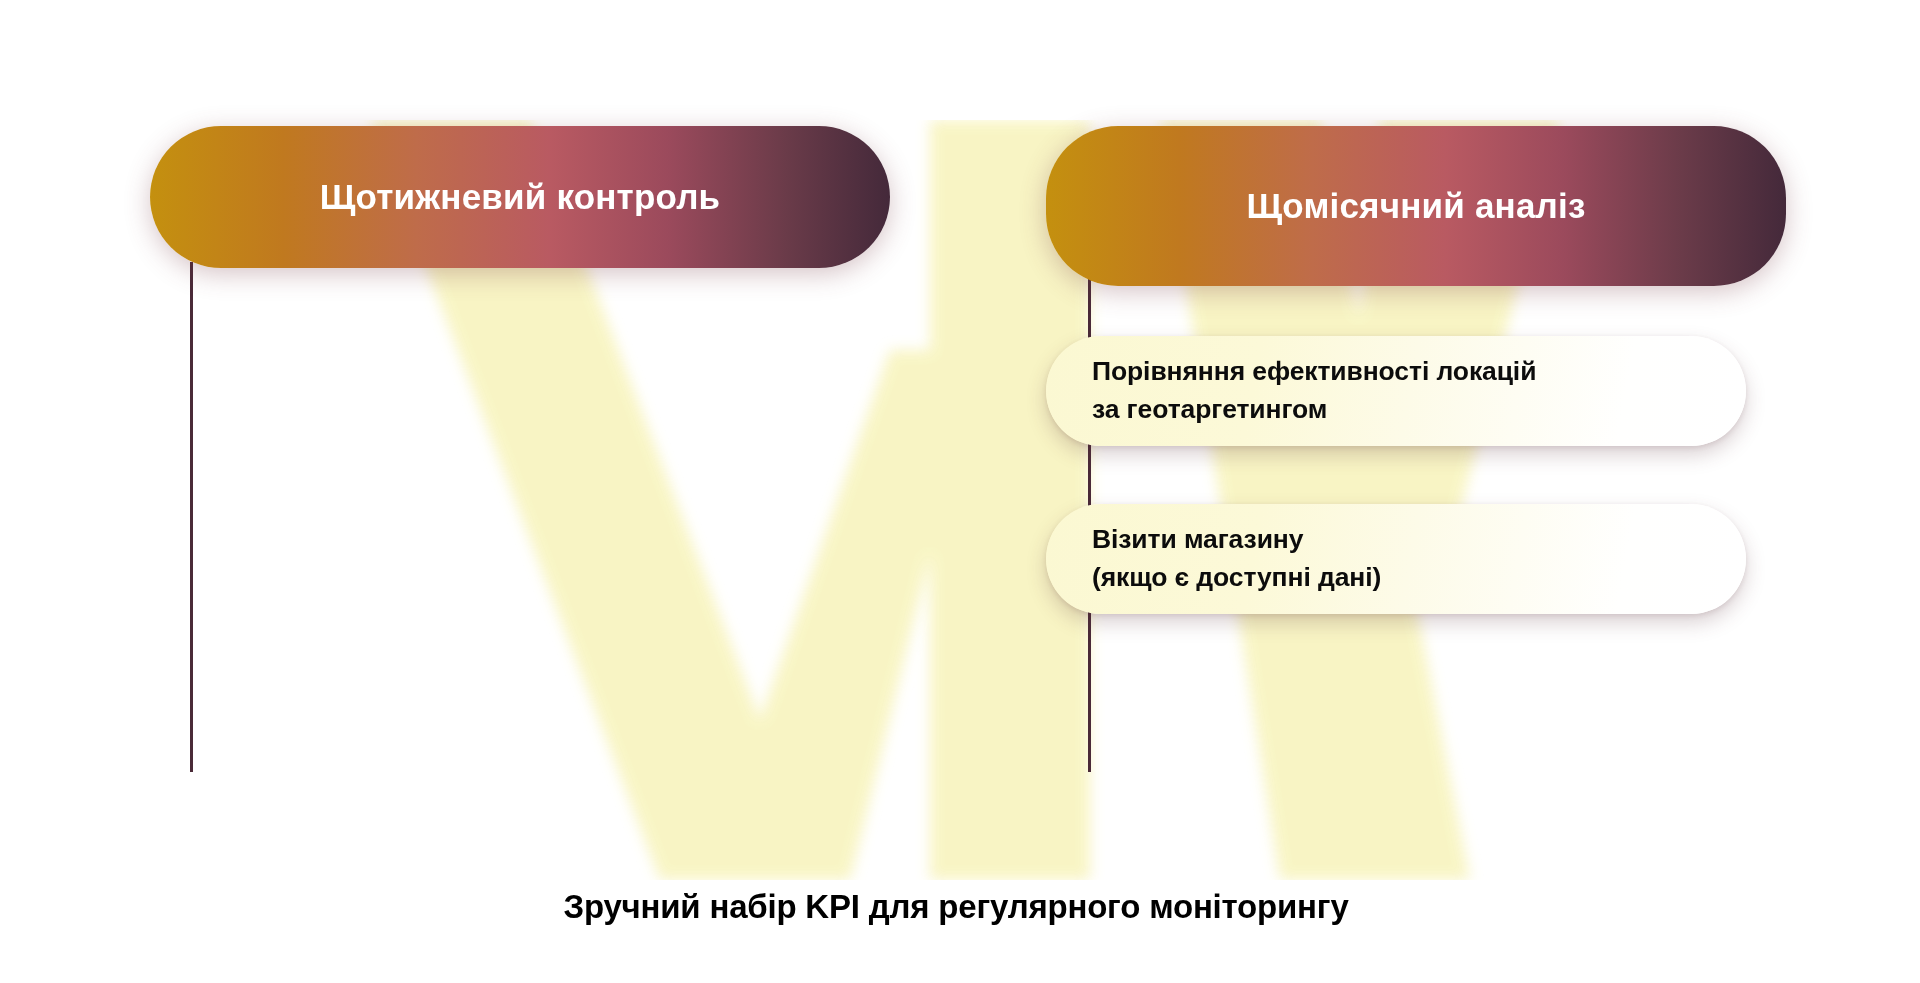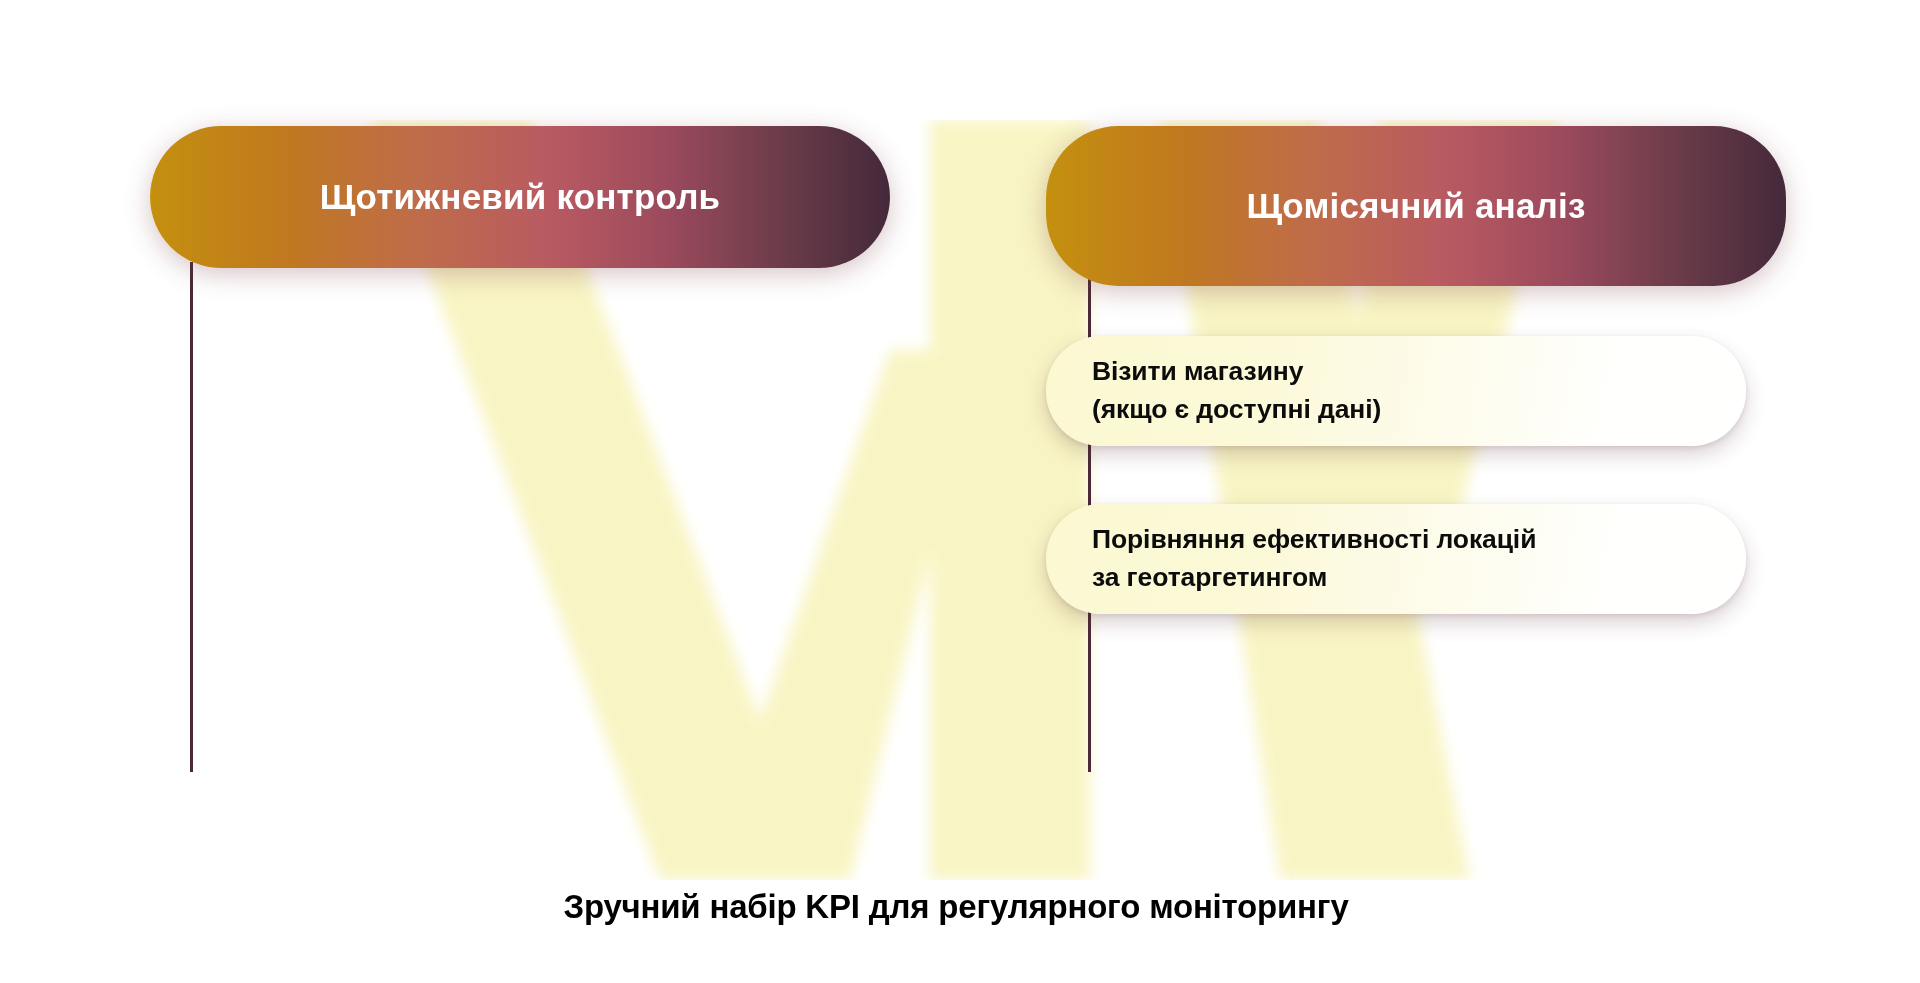--- a/index.html
+++ b/index.html
@@ -181,25 +181,25 @@
       <div class="pill-title">Щотижневий контроль</div>
     </div>
   </div>
 
   <div class="column right">
     <div class="pill">
       <div class="pill-title">Щомісячний аналіз</div>
     </div>
     <div class="cards">
       <div class="card">
+        <div class="card-text">Порівняння ефективності локацій
+за геотаргетингом</div>
+      </div>
+      <div class="card">
         <div class="card-text">Візити магазину
 (якщо є доступні дані)</div>
       </div>
-      <div class="card">
-        <div class="card-text">Порівняння ефективності локацій
-за геотаргетингом</div>
-      </div>
     </div>
   </div>
 
 </div>
 
 <div id="footer-caption">Зручний набір KPI для регулярного моніторингу</div>
 
 </body></html>

